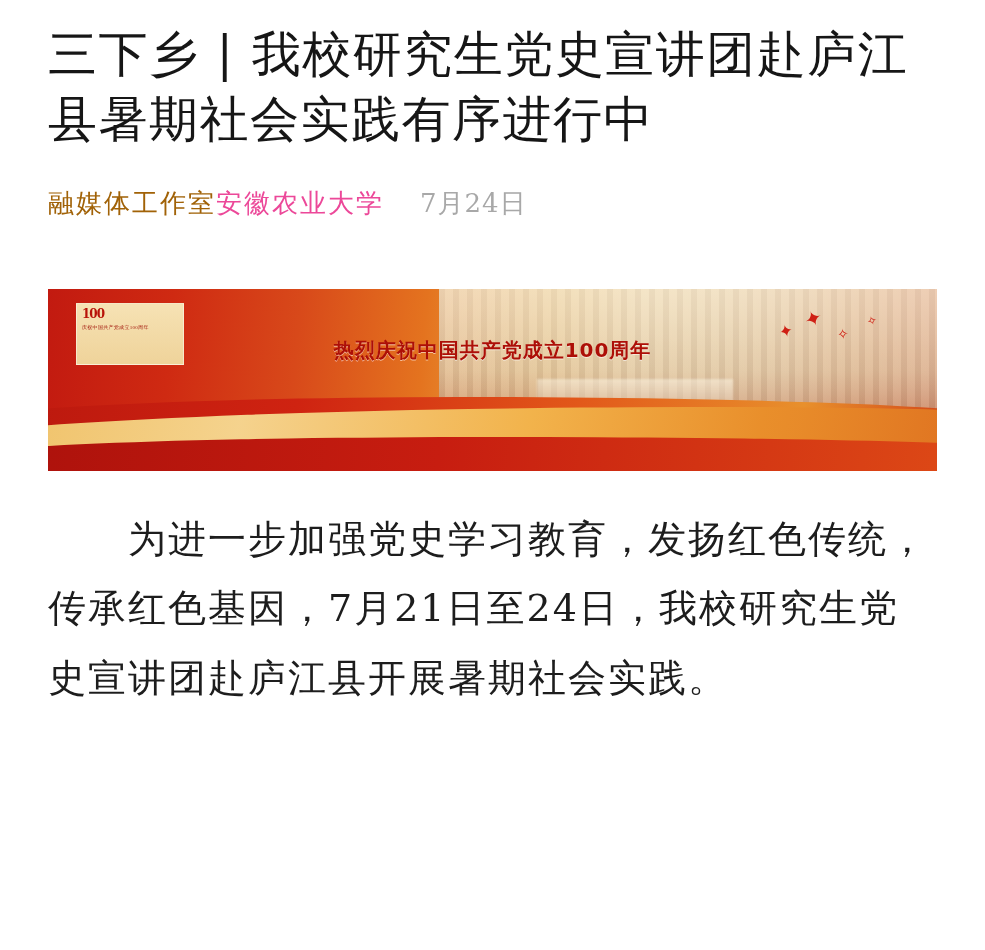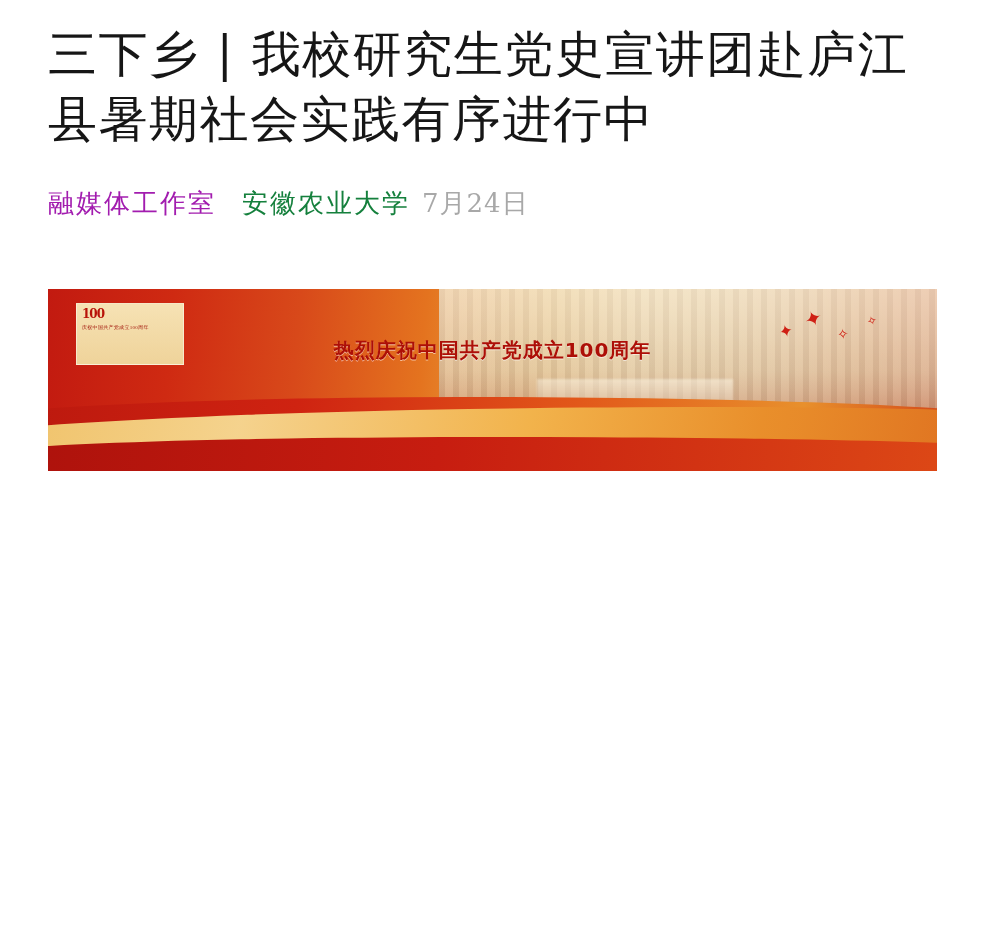--- a/index.html
+++ b/index.html
@@ -36,29 +36,28 @@
   .meta-row {
     margin-top: 34px;
     display: flex;
     align-items: baseline;
     font-family: "DejaVu Serif", serif;
     font-size: 26px;
     letter-spacing: 2px;
     color: #9b9b9b;
   }
   .meta-author {
-    color: #a21caf;
+    color: #a16207;
   }
   .meta-account {
-    color: #15803d;
-    margin-left: 26px;
+    color: #ec4899;
   }
   .meta-date {
     color: #a8a8a8;
-    margin-left: 12px;
+    margin-left: 36px;
     letter-spacing: 1px;
   }
 
   
   .banner {
     position: relative;
     margin-top: 68px;
     height: 182px;
     width: 889px;
     overflow: hidden;
@@ -224,14 +223,15 @@
     <div class="banner-headline">热烈庆祝中国共产党成立100周年</div>
 
     <div class="banner-birds">
       <span class="bird b1">✦</span>
       <span class="bird b2">✦</span>
       <span class="bird b3">✧</span>
       <span class="bird b4">✧</span>
     </div>
   </div>
 
+  <p class="body-text">为进一步加强党史学习教育，发扬红色传统，传承红色基因，7月21日至24日，我校研究生党史宣讲团赴庐江县开展暑期社会实践。</p>
 
 </div>
 
 </body></html>

